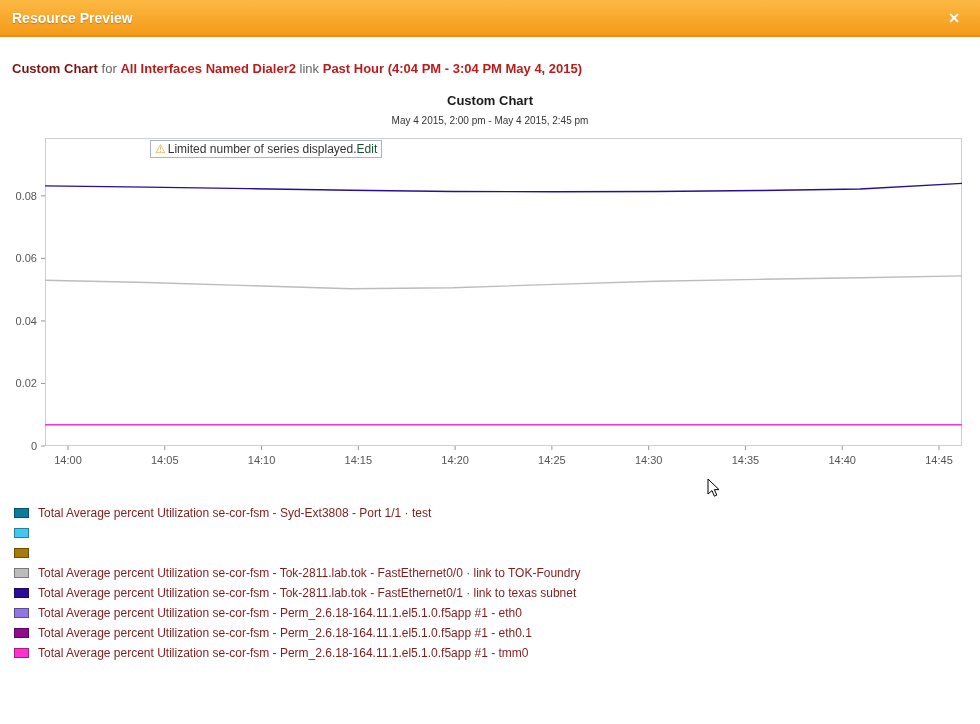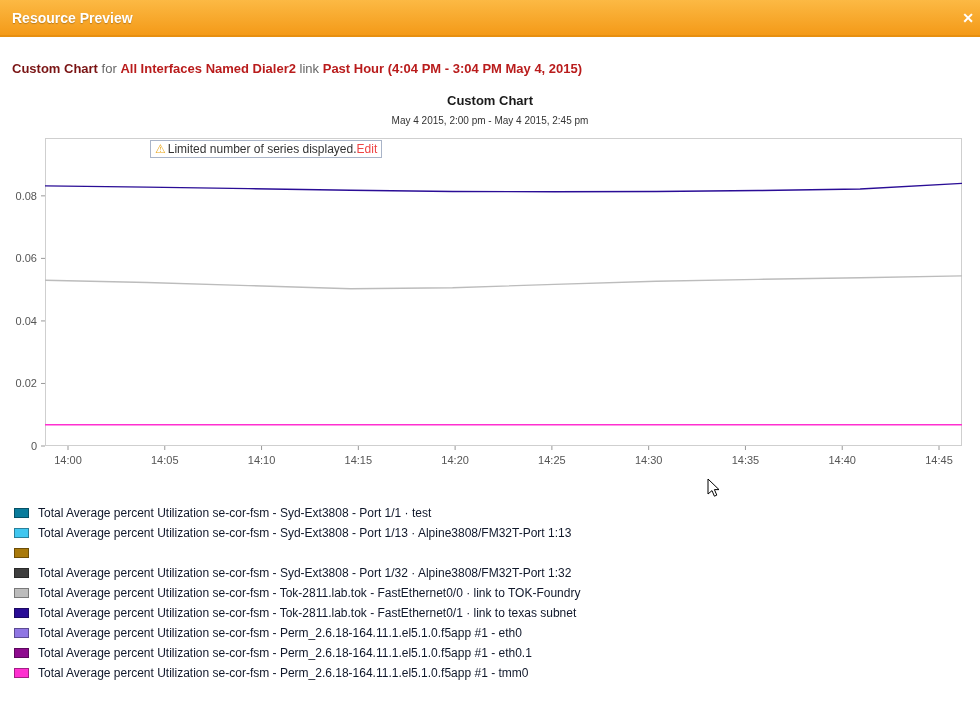--- a/index.html
+++ b/index.html
@@ -2,21 +2,21 @@
 <html><head>
 <meta charset="utf-8">
 <style>
   * { box-sizing: border-box; }
   html,body { margin:0; padding:0; }
   body {
     width:980px; height:724px; position:relative; overflow:hidden;
     background:#fff; font-family:"Liberation Sans", sans-serif;
   }
   .titlebar {
-    height:37px; display:flex; align-items:center; padding:0 6px 0 12px;
+    height:37px; display:flex; align-items:center; padding:0 20px 0 12px;
     background:linear-gradient(#fcb944, #f49a18);
     border-bottom:2px solid #e78f10;
   }
   .titlebar .title {
     flex:1; color:#fff; font-weight:bold; font-size:14px;
     text-shadow:0 1px 1px rgba(0,0,0,.25);
   }
   .close-btn {
     background:none; border:none; padding:0; line-height:1;
     color:#fff; font-weight:bold; font-size:14px; cursor:pointer;
@@ -27,23 +27,23 @@
   .chart-title { margin-top:17px; text-align:center; font-size:13px; font-weight:bold; color:#1a1a1a; }
   .chart-subtitle { margin-top:7px; text-align:center; font-size:10px; color:#333; }
   .chart-region { position:relative; margin-top:8px; }
   .chart-region svg { display:block; }
   .warning-box {
     position:absolute; left:150px; top:6px; padding:1px 4px;
     border:1px solid #a9b4c8; background:#fff;
     font-size:12px; color:#333; display:flex; align-items:center; white-space:nowrap;
   }
   .warn-icon { color:#e9a61a; margin-right:2px; font-size:12px; }
-  .edit-link { color:#ef4444; text-decoration:none; }
+  .edit-link { color:#14532d; text-decoration:none; }
   .legend { margin:33px 0 0 14px; }
-  .legend-item { display:flex; align-items:center; height:20px; font-size:12px; color:#0f172a; }
+  .legend-item { display:flex; align-items:center; height:20px; font-size:12px; color:#7f1d1d; }
   .swatch { width:15px; height:10px; margin-right:9px; border:1px solid rgba(0,0,0,.35); flex:0 0 auto; }
   .cursor { position:absolute; left:707px; top:478px; }
 </style>
 </head>
 <body>
 
 <header class="titlebar">
   <span class="title">Resource Preview</span>
   <button class="close-btn">✕</button>
 </header>
@@ -98,32 +98,27 @@
 </div>
 
 <div class="legend">
   <div class="legend-item">
     <span class="swatch" style="background: rgb(10, 124, 156);"></span>
     <span class="legend-label">Total Average percent Utilization se-cor-fsm - Syd-Ext3808 - Port 1/1 · test</span>
   </div>
 
   <div class="legend-item">
     <span class="swatch" style="background: rgb(65, 199, 240);"></span>
-    <span class="legend-label">Total Average percent Utilization se-cor-fsm - Syd-Ext3808 - Port 1/13 · Alpine3808/FM32T-Port 1:13</span>
   </div>
 
   <div class="legend-item">
     <span class="swatch" style="background: rgb(168, 121, 11);"></span>
   </div>
 
 
-  <div class="legend-item">
-    <span class="swatch" style="background: rgb(63, 63, 63);"></span>
-    <span class="legend-label">Total Average percent Utilization se-cor-fsm - Syd-Ext3808 - Port 1/32 · Alpine3808/FM32T-Port 1:32</span>
-  </div>
 
   <div class="legend-item">
     <span class="swatch" style="background: rgb(188, 188, 188);"></span>
     <span class="legend-label">Total Average percent Utilization se-cor-fsm - Tok-2811.lab.tok - FastEthernet0/0 · link to TOK-Foundry</span>
   </div>
 
   <div class="legend-item">
     <span class="swatch" style="background: rgb(42, 13, 150);"></span>
     <span class="legend-label">Total Average percent Utilization se-cor-fsm - Tok-2811.lab.tok - FastEthernet0/1 · link to texas subnet</span>
   </div>

